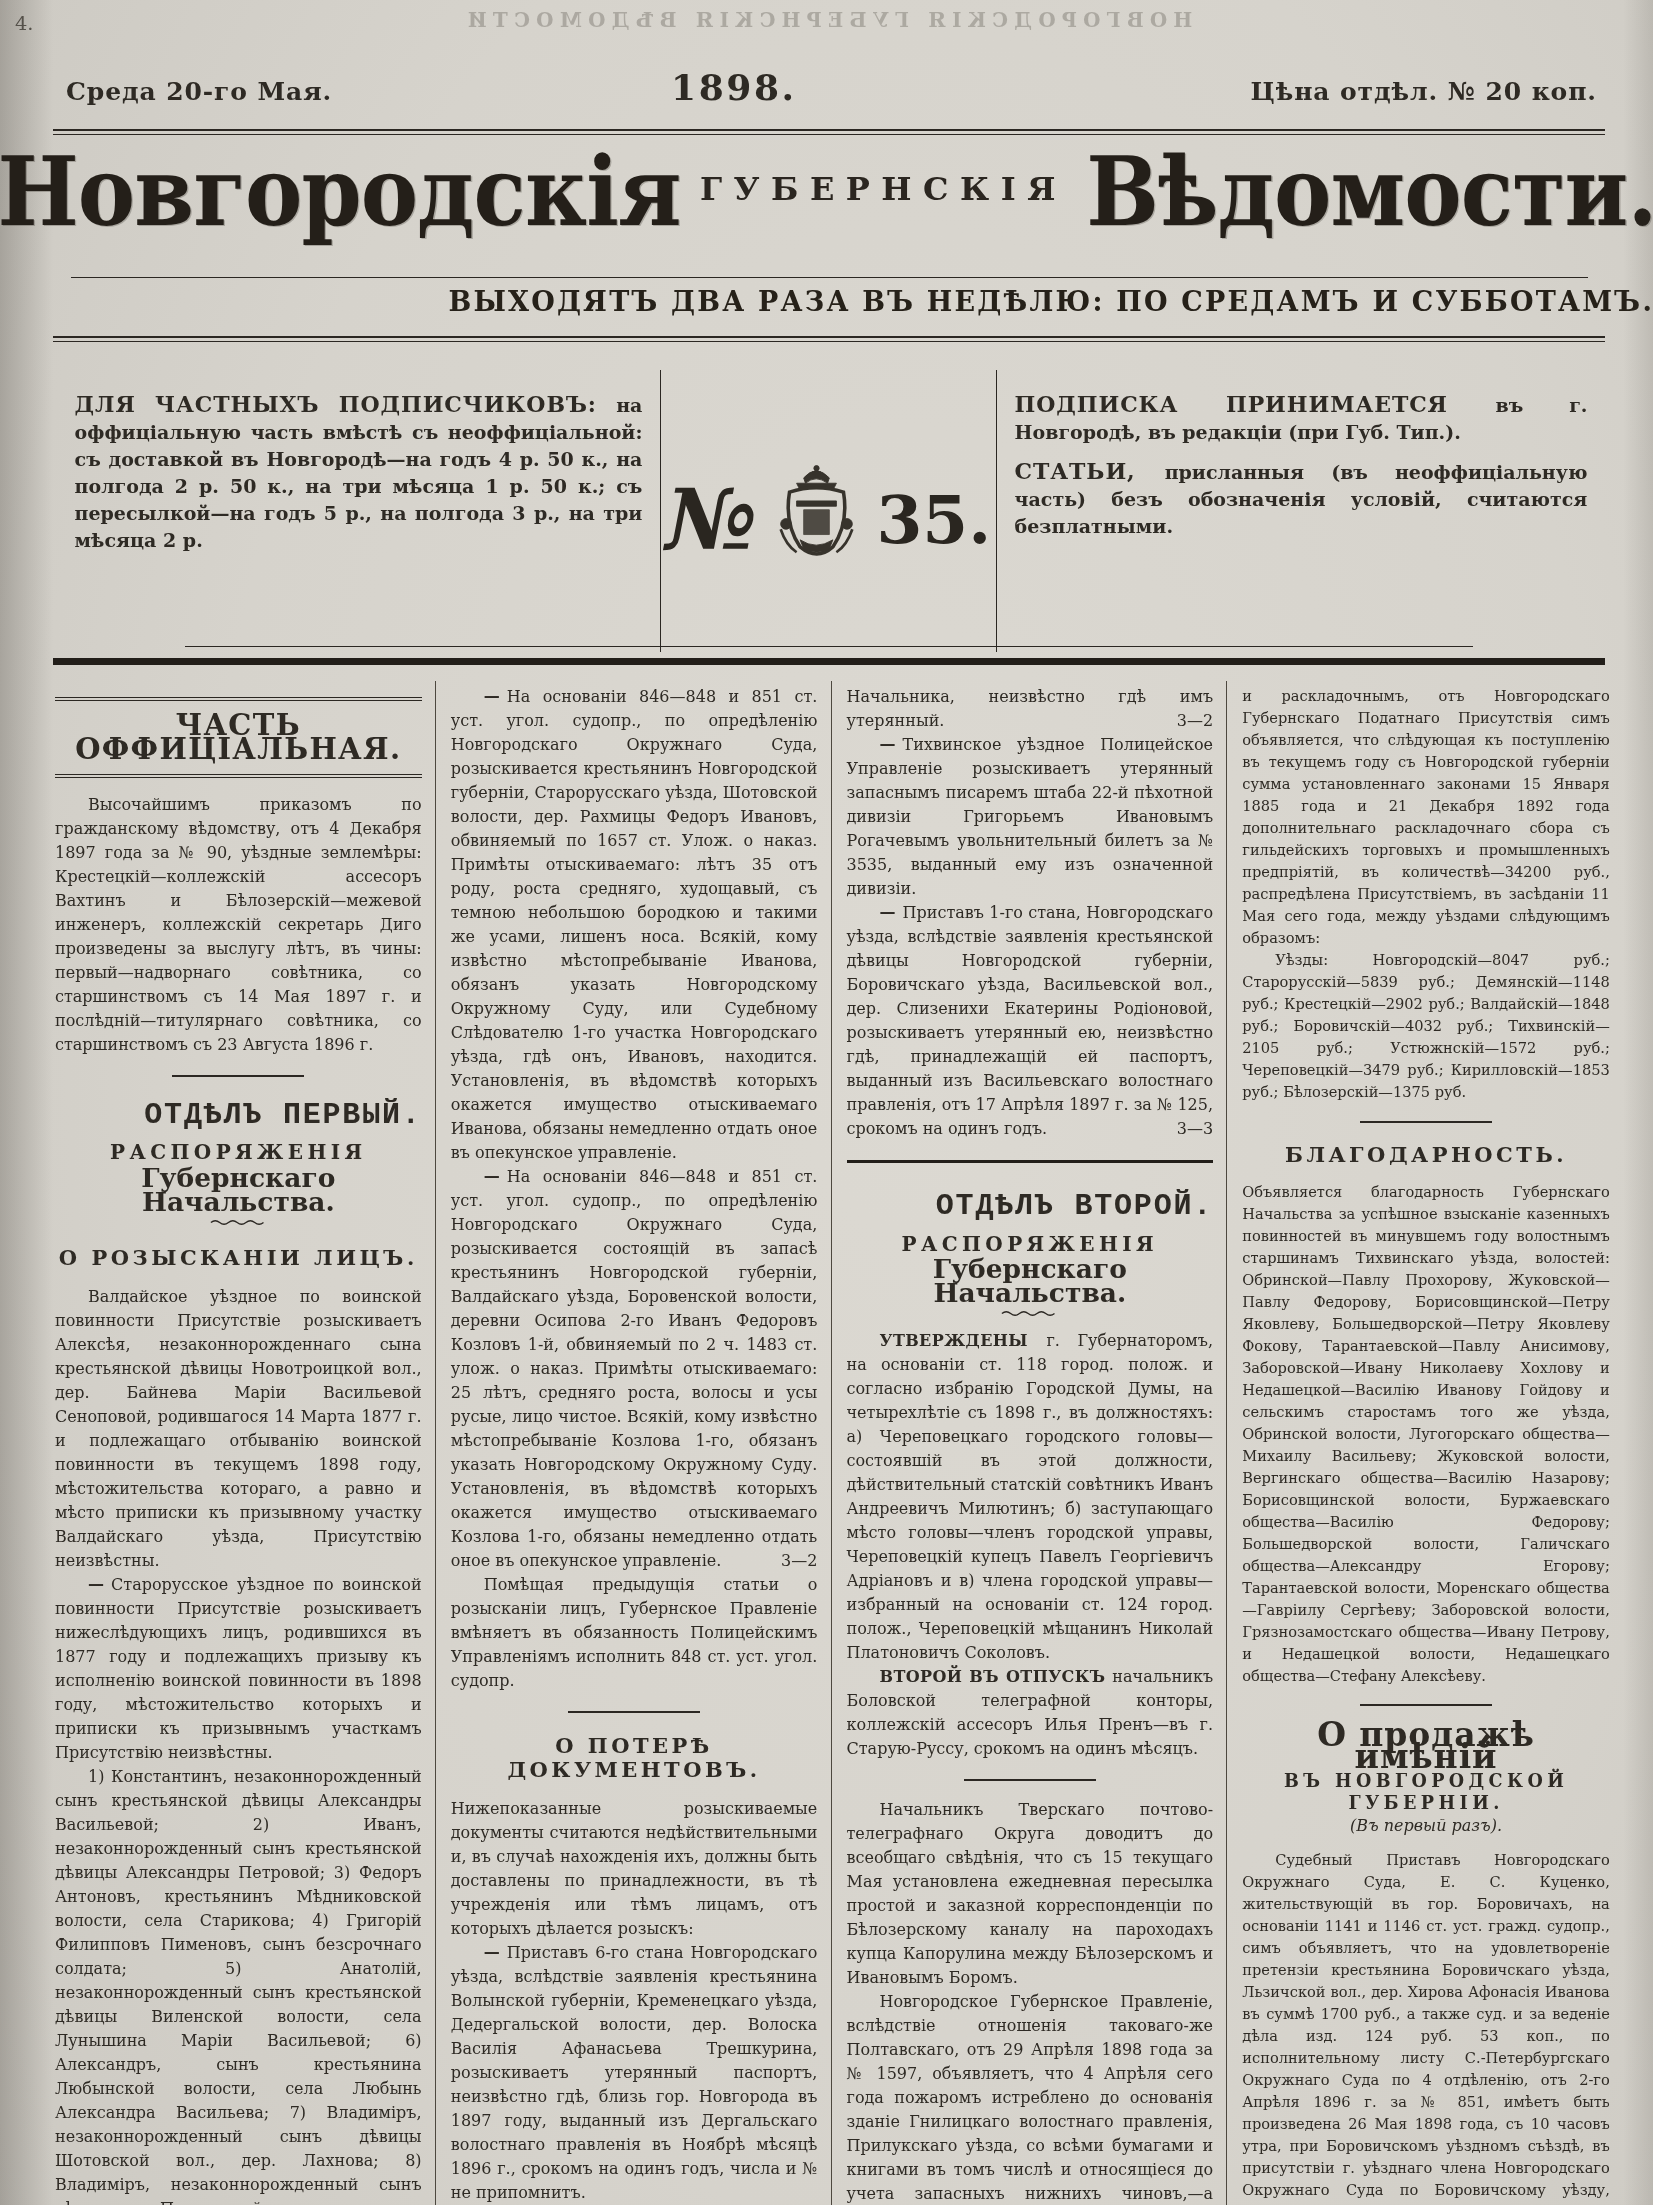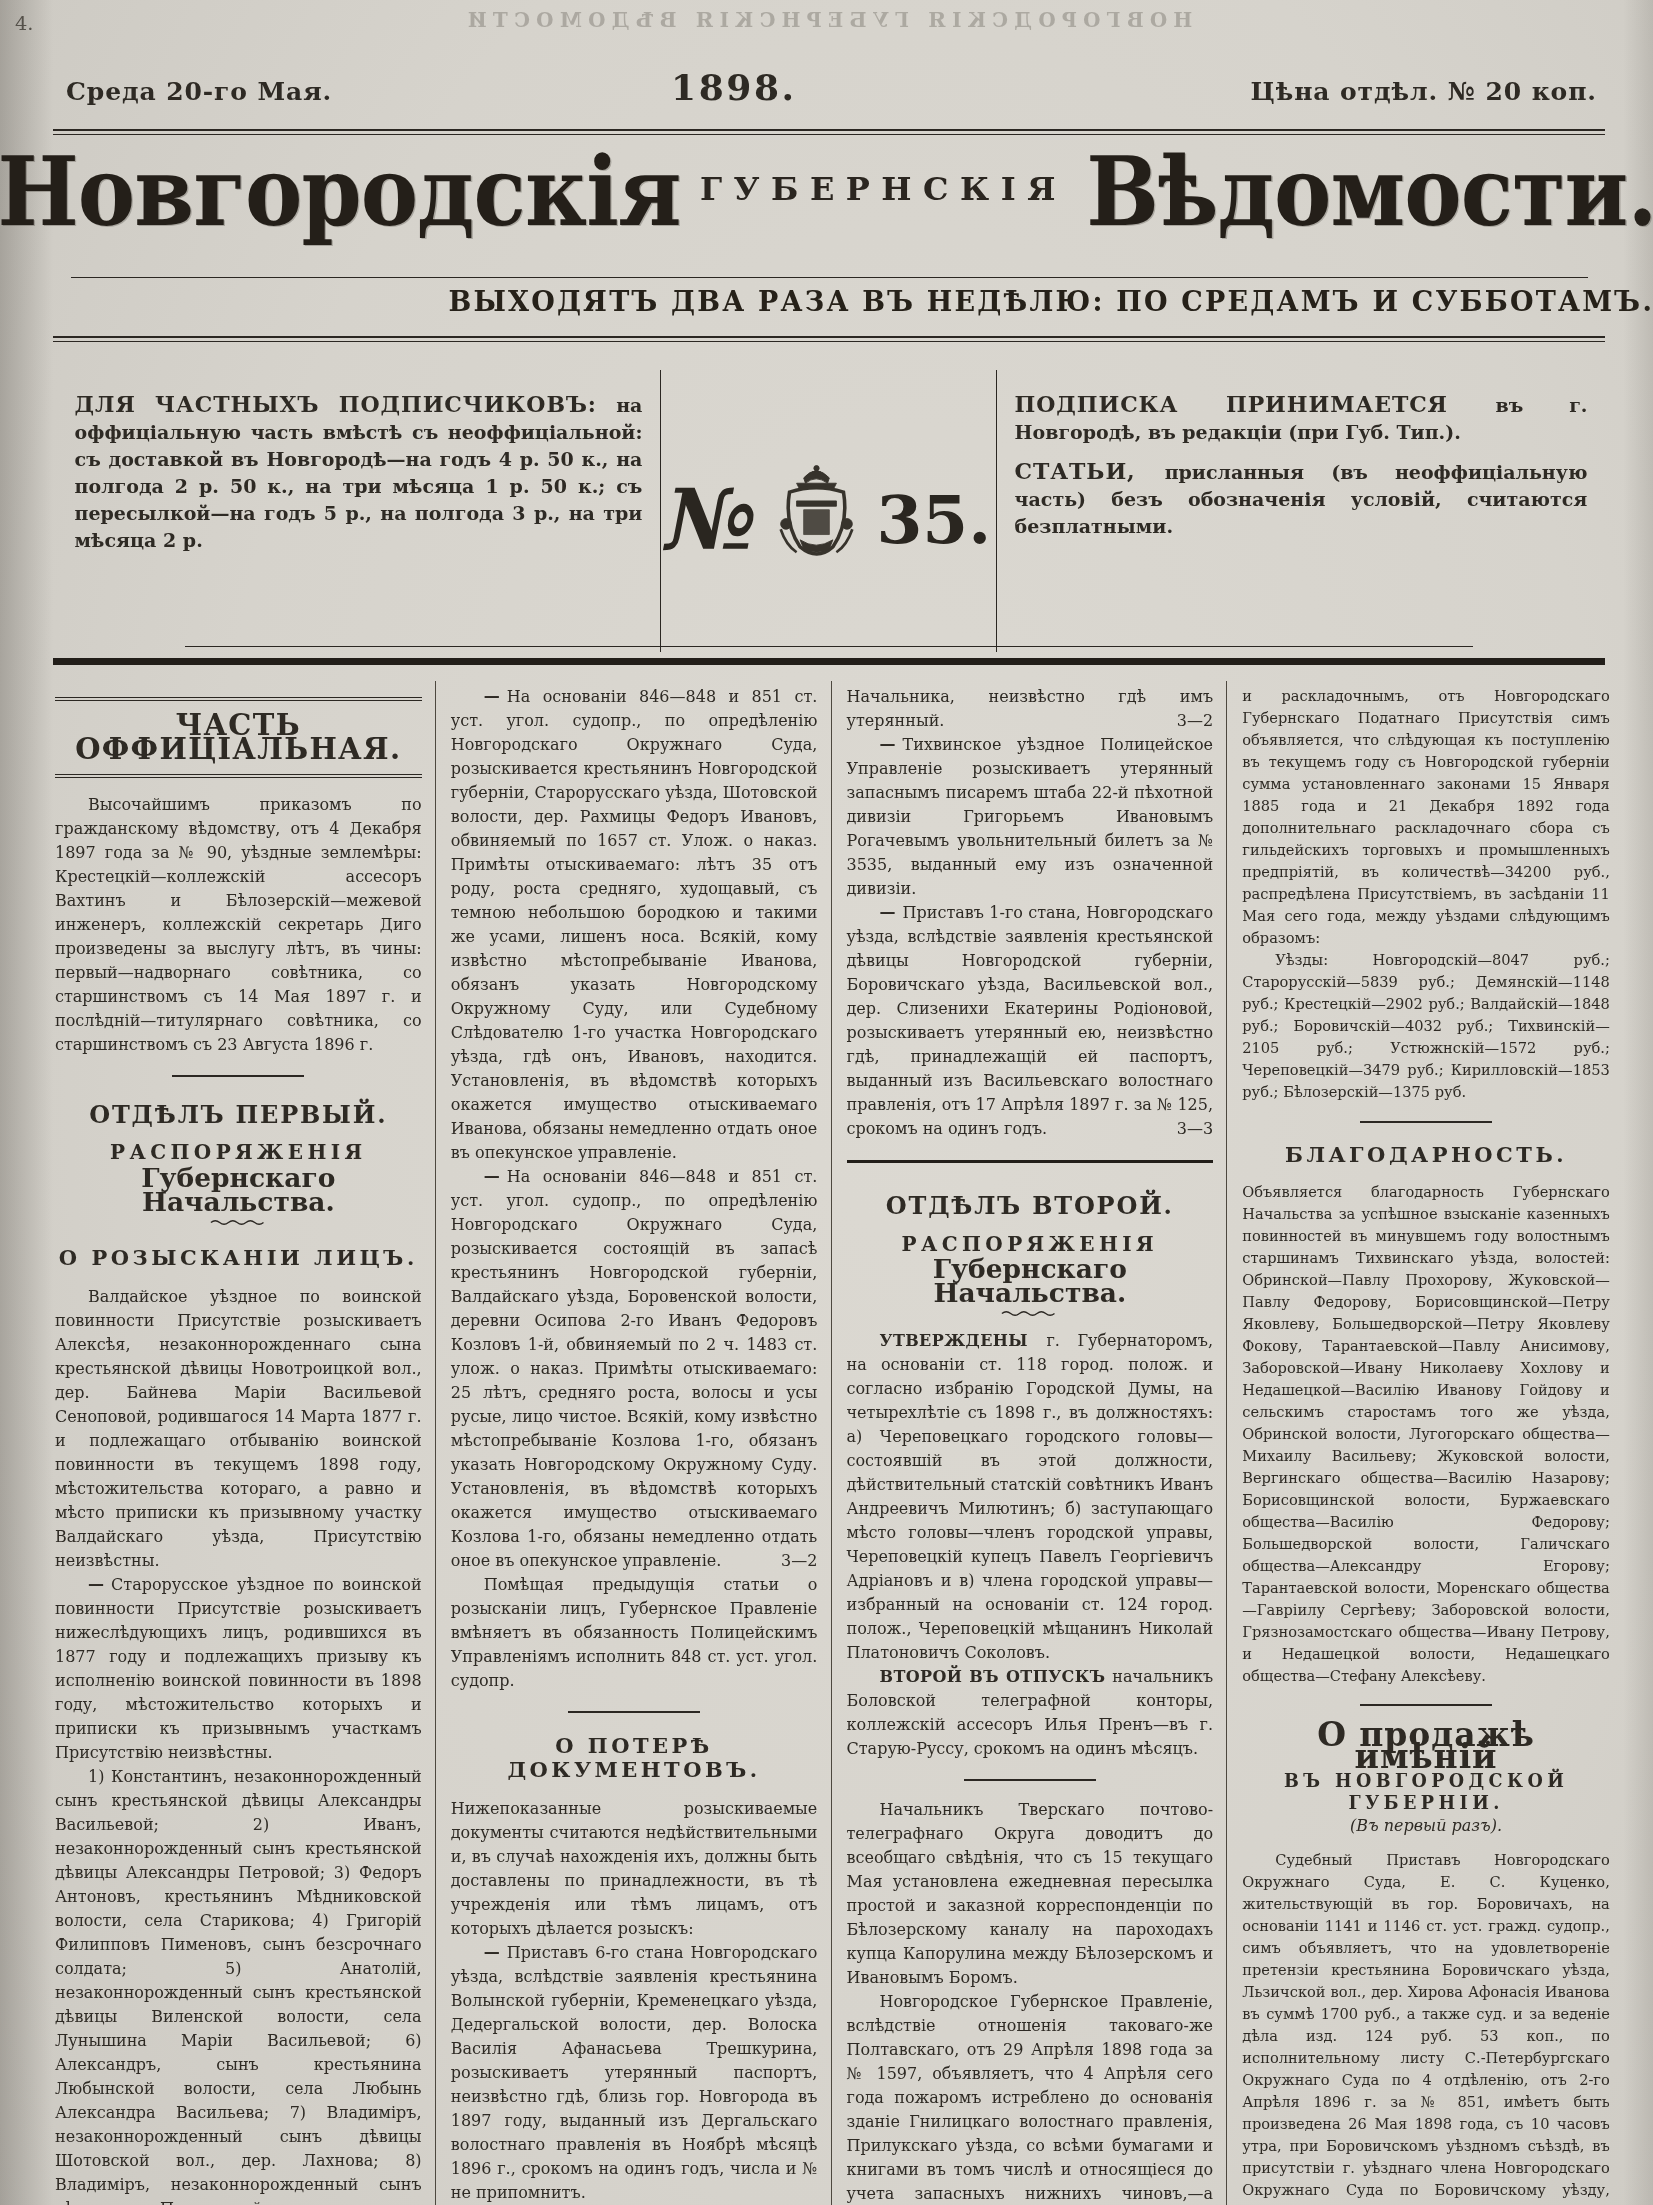--- a/index.html
+++ b/index.html
@@ -61,21 +61,21 @@
 
   .bp{margin:0;text-align:justify;text-indent:33px;}
   .bp.cont{text-indent:0;}
   .adash{font-weight:700;letter-spacing:-0.9px;margin-right:8px;}
   .lead{font-weight:700;letter-spacing:0.4px;}
   .mark{float:right;font-weight:400;padding-left:13.2px;}
 
   .sec-head{margin:11.5px 0 15px 0;padding:12.3px 0 13.2px 0;text-align:center;
         font-size:29px;font-weight:700;letter-spacing:1.3px;
         border-top:4px double #2b2722;border-bottom:4px double #2b2722;}
-  .h1{margin:26.5px 0 3.5px 0;text-align:center;font-size:24px;font-weight:700;letter-spacing:1.8px;}
+  .h1{margin:26.5px 0 3.5px 0;text-align:right;font-size:30px;font-weight:700;letter-spacing:1.8px;font-family:Liberation Mono, monospace;}
   .h1b{margin:17.6px 0 2.6px 0;text-align:center;font-size:33px;font-weight:700;letter-spacing:0.9px;}
   .h2{margin:13.2px 0 1.8px 0;text-align:center;font-size:20px;font-weight:700;letter-spacing:4.4px;}
   .h3{margin:1.8px 0 4.4px 0;text-align:center;font-size:26.5px;font-weight:700;}
   .h4{margin:21px 0 15px 0;text-align:center;font-size:21px;font-weight:700;letter-spacing:3.5px;}
   .h5{margin:2.6px 0 0.9px 0;text-align:center;font-size:17.6px;font-weight:700;letter-spacing:4.4px;}
   .ital{margin:0.9px 0 11.5px 0;text-align:center;font-style:italic;font-size:16px;}
   .midrule{width:132px;height:1.8px;background:#2b2722;margin:17.6px auto;}
   .bigmidrule{width:100%;height:3.5px;background:#221e19;margin:18.5px auto 31px auto;}
   .squig{display:block;margin:2.6px auto 13.2px auto;}
 

